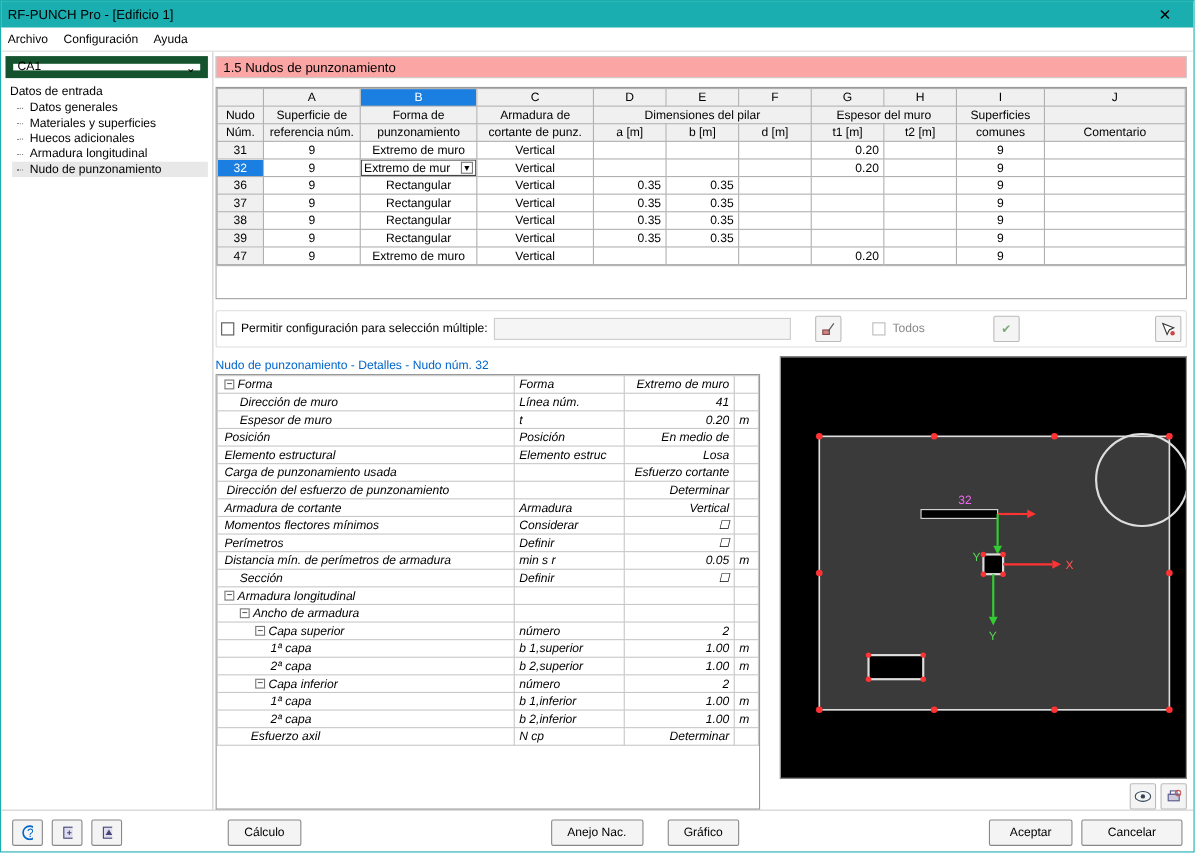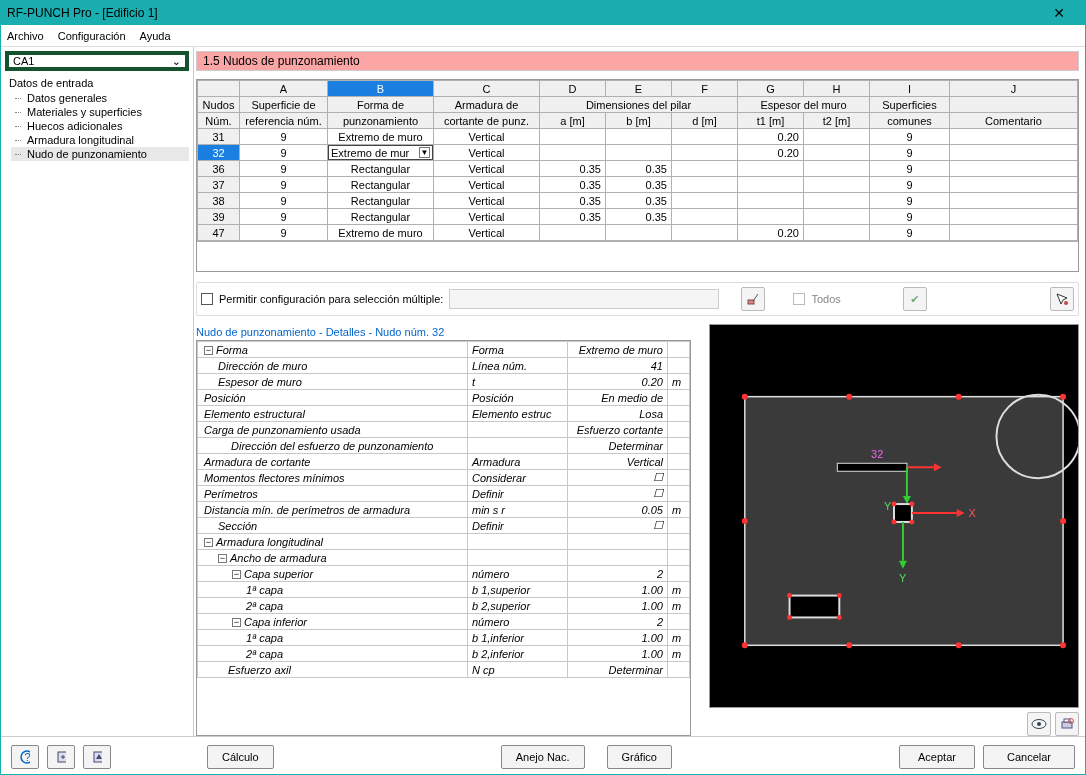--- a/index.html
+++ b/index.html
@@ -4,21 +4,21 @@
 <style>
 * { box-sizing: border-box; margin: 0; padding: 0; font-family: "Segoe UI", Tahoma, sans-serif; font-size: 11px; }
 body { background: #fff; width: 1086px; height: 775px; overflow: hidden; border: 1px solid #1aaeb0; }
 .titlebar { background: #1aaeb0; height: 24px; display: flex; align-items: center; padding: 0 6px; color: #000; }
 .titlebar .title { flex: 1; font-size: 12px; }
 .titlebar .close { width: 40px; text-align: center; font-size: 14px; cursor: pointer; }
 .menubar { height: 22px; display: flex; align-items: center; padding: 0 6px; gap: 14px; border-bottom: 1px solid #ddd; }
 .menubar span { cursor: pointer; }
 .content { display: flex; height: calc(775px - 24px - 22px - 40px); }
 .sidebar { width: 197px; border-right: 1px solid #ccc; padding: 4px; }
-.combo { width: 100%; height: 20px; border: 4px solid #14532d; background: #fff; display: flex; align-items: center; padding: 0 4px; justify-content: space-between; margin-bottom: 4px; }
+.combo { width: 100%; height: 20px; border: 7px solid #14532d; background: #fff; display: flex; align-items: center; padding: 0 4px; justify-content: space-between; margin-bottom: 4px; }
 .tree-title { font-size: 11px; padding: 2px 4px; }
 .tree { padding-left: 6px; }
 .tree-item { padding: 1px 4px 1px 16px; position: relative; cursor: pointer; }
 .tree-item::before { content: ""; position: absolute; left: 4px; top: 50%; width: 6px; border-top: 1px dotted #888; }
 .tree-item.sel { background: #e8e8e8; }
 .main { flex: 1; display: flex; flex-direction: column; padding: 4px 6px 0 2px; }
 .section-title { background: #fca5a5; border: 1px solid #ccc; padding: 2px 6px; font-size: 12px; }
 .grid-wrap { margin-top: 8px; border: 1px solid #999; }
 table.grid { border-collapse: collapse; width: 100%; table-layout: fixed; }
 table.grid th, table.grid td { border: 1px solid #b0b0b0; padding: 1px 4px; height: 16px; background: #fff; text-align: center; overflow: hidden; white-space: nowrap; }
@@ -111,21 +111,21 @@
               <th>C</th>
               <th>D</th>
               <th>E</th>
               <th>F</th>
               <th>G</th>
               <th>H</th>
               <th>I</th>
               <th>J</th>
             </tr>
             <tr>
-              <th>Nudos</th>
+              <th>Nudo</th>
               <th>Superficie de</th>
               <th>Forma de</th>
               <th>Armadura de</th>
               <th colspan="3">Dimensiones del pilar</th>
               <th colspan="2">Espesor del muro</th>
               <th>Superficies</th>
               <th></th>
             </tr>
             <tr>
               <th>Núm.</th>
@@ -310,21 +310,21 @@
                   <td class="val">Losa</td>
                   <td class="unit"></td>
                 </tr>
                 <tr>
                   <td class="lbl" style="padding-left: 6px;">Carga de punzonamiento usada</td>
                   <td class="param"></td>
                   <td class="val">Esfuerzo cortante</td>
                   <td class="unit"></td>
                 </tr>
                 <tr>
-                  <td class="lbl" style="padding-left: 33px;">Dirección del esfuerzo de punzonamiento</td>
+                  <td class="lbl" style="padding-left: 8px;">Dirección del esfuerzo de punzonamiento</td>
                   <td class="param"></td>
                   <td class="val">Determinar</td>
                   <td class="unit"></td>
                 </tr>
                 <tr>
                   <td class="lbl" style="padding-left: 6px;">Armadura de cortante</td>
                   <td class="param">Armadura</td>
                   <td class="val">Vertical</td>
                   <td class="unit"></td>
                 </tr>

